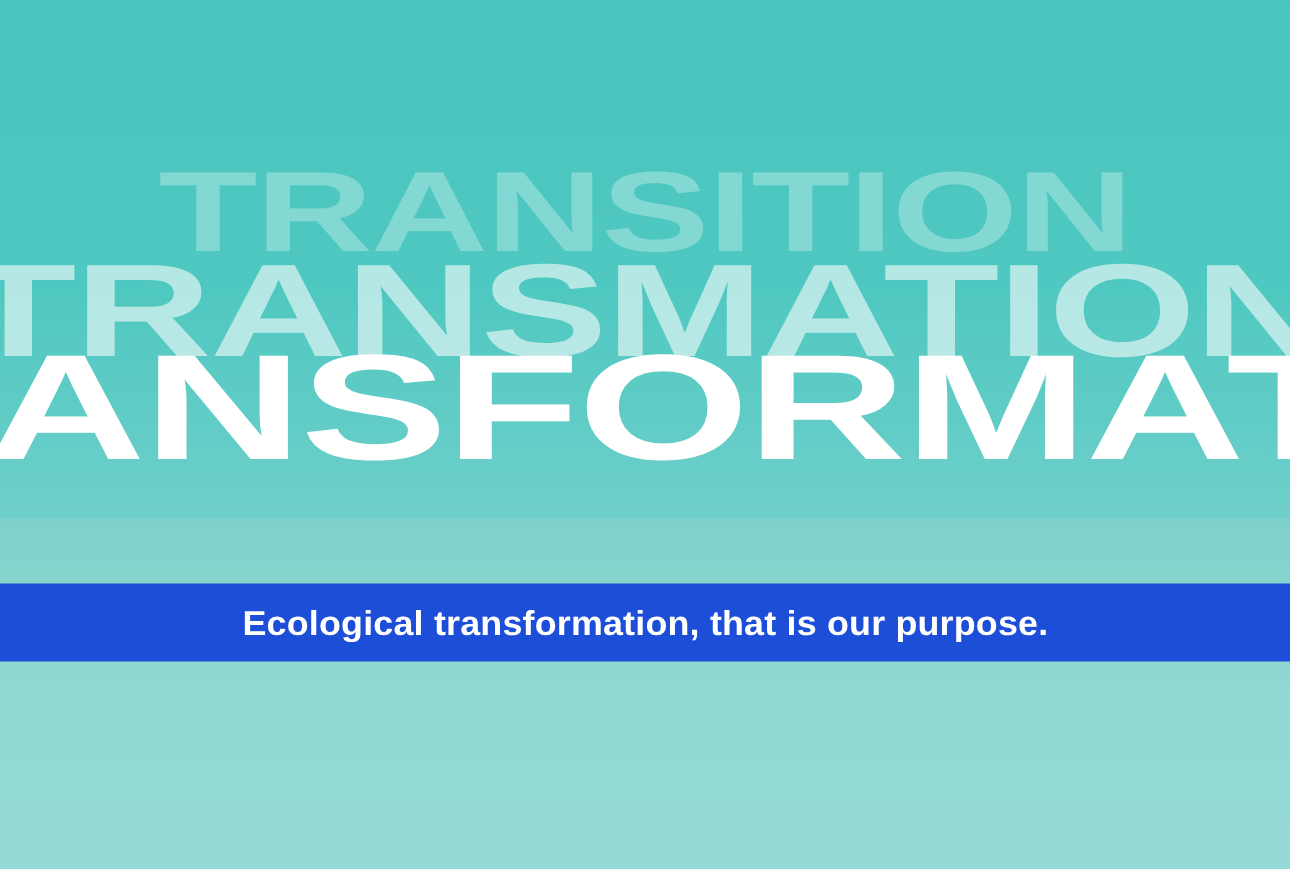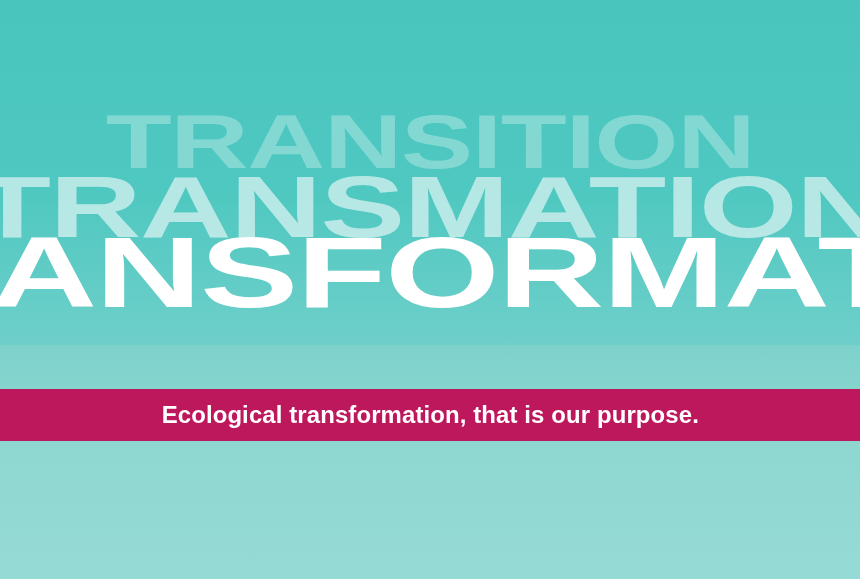--- a/index.html
+++ b/index.html
@@ -82,21 +82,21 @@
     transform: scaleX(1.47);
   }
 
   
   .banner {
     position: absolute;
     left: 0;
     top: 389px;
     width: 860px;
     height: 52px;
-    background: #be185d;
+    background: #1d4ed8;
     display: flex;
     align-items: center;
     justify-content: center;
   }
 
   .banner-text {
     color: #ffffff;
     font-family: "Liberation Sans Narrow", "Liberation Sans", sans-serif;
     font-weight: 700;
     font-size: 23px;

